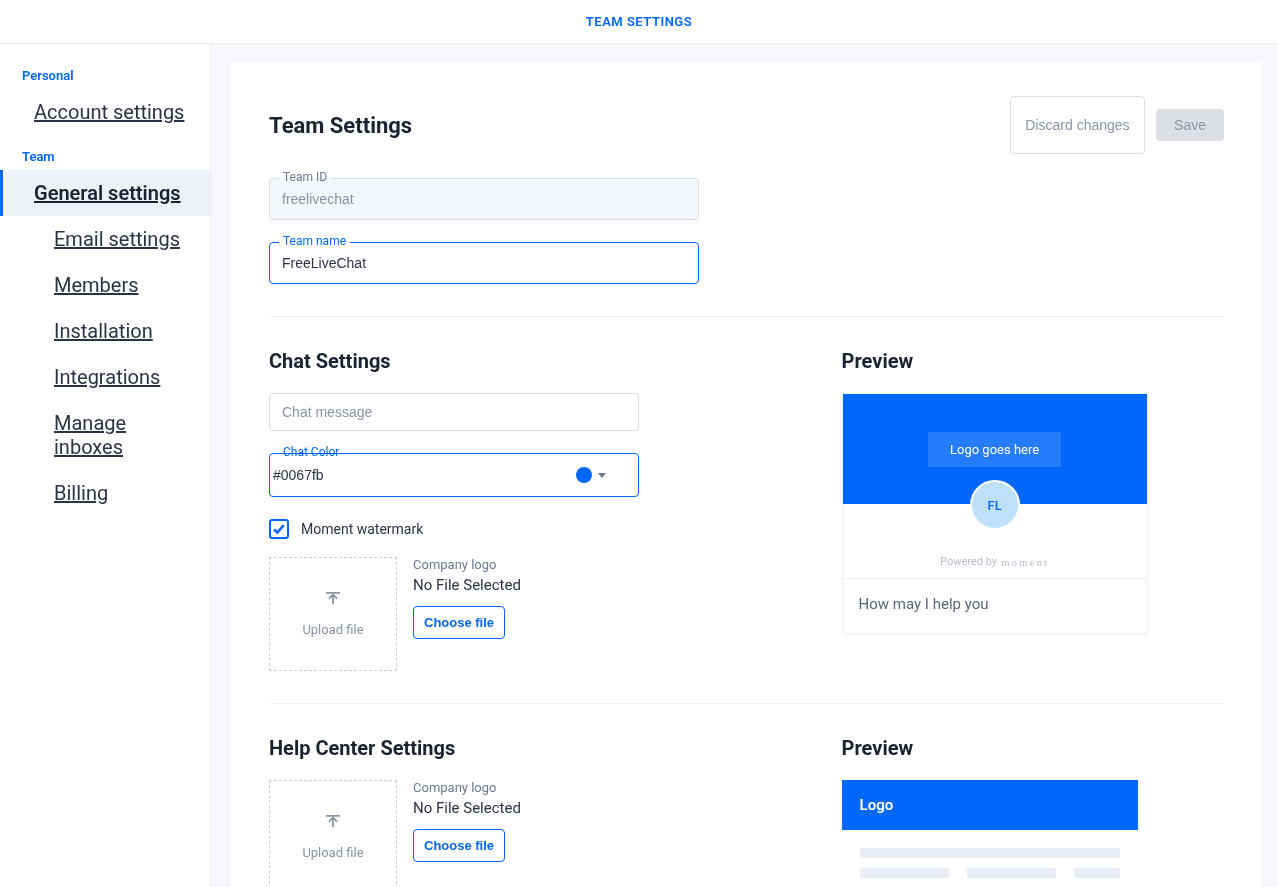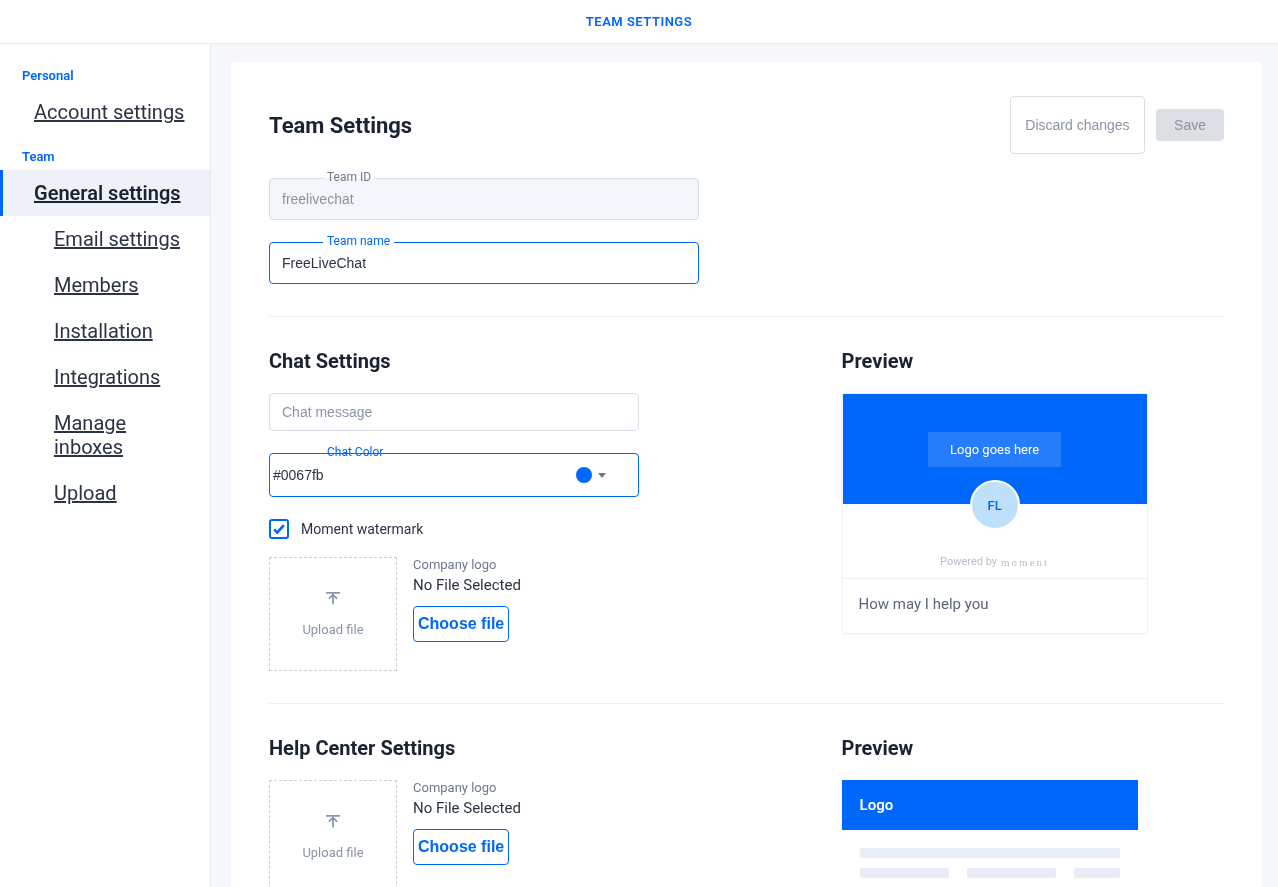--- a/index.html
+++ b/index.html
@@ -12,23 +12,23 @@
 .sidebar .item { display: block; padding: 11px 22px 11px 54px; font-size: 20px; color: #2b3445; cursor: pointer; text-decoration: underline; }
 .sidebar .item.account { padding-left: 34px; margin-bottom: 8px; }
 .sidebar .item.active { background: #eef2f7; font-weight: 600; border-left: 3px solid #0067fb; padding-left: 31px; color: #1a2332; }
 .content-wrap { flex: 1; background: #f5f7fa; padding: 18px 16px 40px 20px; }
 .panel { background: #fff; border-radius: 4px; padding: 34px 38px; }
 .header-row { display: flex; justify-content: space-between; align-items: center; margin-bottom: 24px; }
 .h1 { font-size: 22px; font-weight: 700; color: #1a2332; }
 .btn { border-radius: 4px; padding: 20px 14px; font-size: 14px; cursor: pointer; background: #fff; }
 .btn-outline { border: 1px solid #d8dde6; color: #8a94a6; background: #fff; }
 .btn-disabled { border: none; background: #dcdfe4; color: #8a94a6; cursor: default; margin-left: 8px; padding: 8px 18px; }
-.btn-primary-outline { border: 1px solid #0067fb; color: #0067fb; background: #fff; font-weight: 600; font-size: 16px; padding: 8px 4px; }
+.btn-primary-outline { border: 1px solid #0067fb; color: #0067fb; background: #fff; font-weight: 600; font-size: 13px; padding: 8px 10px; }
 .field { position: relative; width: 430px; margin-bottom: 22px; }
-.field label { position: absolute; top: -8px; left: 10px; background: #fff; padding: 0 4px; font-size: 12px; color: #6b7a90; margin-left: 44px; }
+.field label { position: absolute; top: -8px; left: 10px; background: #fff; padding: 0 4px; font-size: 12px; color: #6b7a90; }
 .field.disabled label { background: linear-gradient(#fff 55%, #f3f6fa 55%); }
 .field.active label { color: #0067fb; }
 .field .input { width: 100%; height: 42px; border: 1px solid #d8dde6; border-radius: 4px; padding: 0 12px; font-size: 14px; color: #2b3445; background: #fff; }
 .field.disabled .input { background: #f3f6fa; color: #8a94a6; }
 .field.active .input { border-color: #0067fb; }
 .field.color .input { width: 370px; }
 .color-row { display: flex; align-items: center; }
 .color-swatch-wrap { width: 44px; display: flex; align-items: center; justify-content: center; gap: 6px; }
 .swatch { width: 16px; height: 16px; border-radius: 50%; background: #0067fb; }
 .caret { width: 0; height: 0; border-left: 4px solid transparent; border-right: 4px solid transparent; border-top: 5px solid #6b7a90; }
@@ -73,21 +73,21 @@
   <nav class="sidebar">
     <div class="group-label">Personal</div>
     <div class="item account">Account settings</div>
     <div class="group-label">Team</div>
     <div class="item active">General settings</div>
     <div class="item">Email settings</div>
     <div class="item">Members</div>
     <div class="item">Installation</div>
     <div class="item">Integrations</div>
     <div class="item">Manage inboxes</div>
-    <div class="item">Upload</div>
+    <div class="item">Billing</div>
   </nav>
 
   <div class="content-wrap">
     <div class="panel">
 
       <div class="header-row">
         <div class="h1">Team Settings</div>
         <div>
           <button class="btn btn-outline">Discard changes</button>
           <button class="btn btn-disabled">Save</button>

